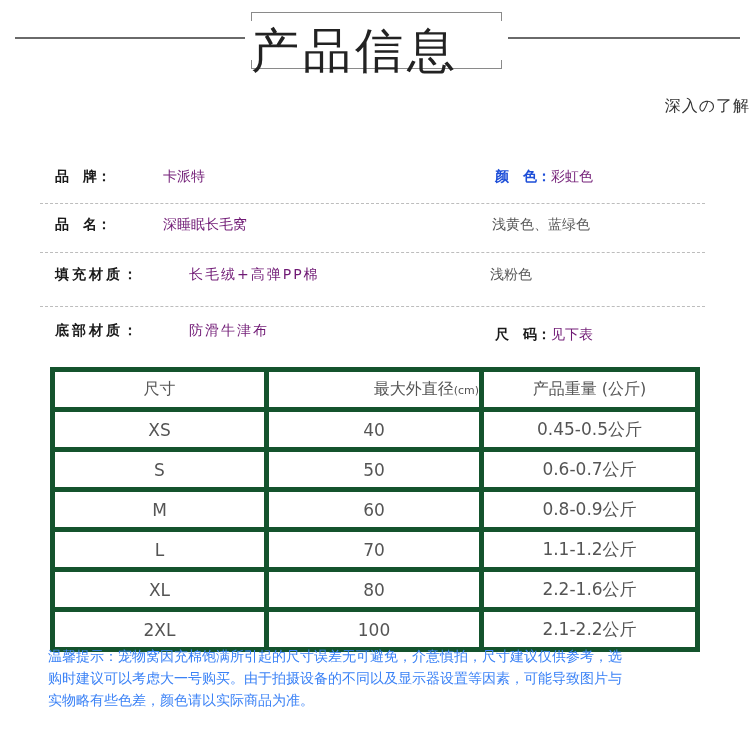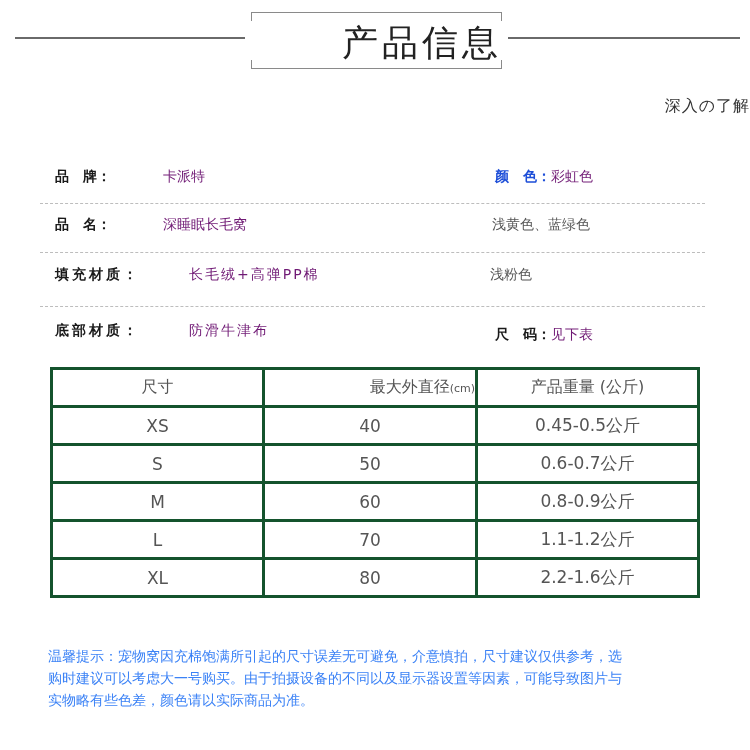--- a/index.html
+++ b/index.html
@@ -12,42 +12,42 @@
   .title-box {
     position: absolute; left: 251px; top: 12px; width: 251px; height: 55px;
     border-top: 1px solid #8a8a8a; border-bottom: 1px solid #8a8a8a;
   }
   .title-box .stub { position: absolute; width: 1px; height: 8px; background: #8a8a8a; }
   .title-box .tl { left: 0; top: 0; }
   .title-box .tr { right: 0; top: 0; }
   .title-box .bl { left: 0; bottom: 0; }
   .title-box .br { right: 0; bottom: 0; }
   .title-text {
-    position: absolute; left: 0; right: 0; top: 6px; text-align: right;
+    position: absolute; left: 0; right: 0; top: 6px; text-align: left;
     font-family: "DejaVu Serif", "Liberation Serif", serif;
-    font-size: 36px; letter-spacing: 4px; color: #222; font-weight: 300;
+    font-size: 48px; letter-spacing: 4px; color: #222; font-weight: 300;
   }
   .subtitle {
     position: absolute; left: 0; right: 0; top: 96px; text-align: right;
     font-size: 16px; color: #333; letter-spacing: 1px;
   }
   .info-row { position: absolute; left: 55px; right: 40px; height: 30px; font-size: 14px; }
   .info-row .key { position: absolute; left: 0; font-weight: bold; color: #1a1a1a; }
   .info-row .val { color: #701a75; }
   .info-row .right { position: absolute; left: 440px; color: #555; }
   .info-row .right .key { position: static; }
   .left-val { position: absolute; }
   .dash { position: absolute; left: 40px; width: 665px; height: 0; border-top: 1px dashed #bdbdbd; }
 
   table.size-table {
     position: absolute; left: 50px; top: 367px; width: 650px;
     border-collapse: collapse; font-size: 17px; color: #555;
   }
   table.size-table td, table.size-table th {
-    border: 3px solid #14532d; height: 35px; text-align: center; padding: 0;
+    border: 5px solid #14532d; height: 35px; text-align: center; padding: 0;
     font-weight: normal;
   }
   table.size-table th { font-size: 16px; color: #555; }
   table.size-table .c1 { width: 209px; }
   table.size-table .c2 { width: 210px; text-align: right; }
   .cm { font-size: 11px; }
   .note {
     position: absolute; left: 48px; top: 645px; width: 672px;
     font-size: 14px; line-height: 22px; color: #3b82f6;
   }
@@ -126,20 +126,25 @@
     <tr>
       <td>L</td>
       <td>70</td>
       <td>1.1-1.2公斤</td>
     </tr>
     <tr>
       <td>XL</td>
       <td>80</td>
       <td>2.2-1.6公斤</td>
     </tr>
+    <tr>
+      <td>2XL</td>
+      <td>100</td>
+      <td>2.1-2.2公斤</td>
+    </tr>
   </tbody>
 </table>
 
 <div class="note">
   <div>温馨提示：宠物窝因充棉饱满所引起的尺寸误差无可避免，介意慎拍，尺寸建议仅供参考，选</div>
   <div>购时建议可以考虑大一号购买。由于拍摄设备的不同以及显示器设置等因素，可能导致图片与</div>
   <div>实物略有些色差，颜色请以实际商品为准。</div>
 </div>
 
 </body></html>

